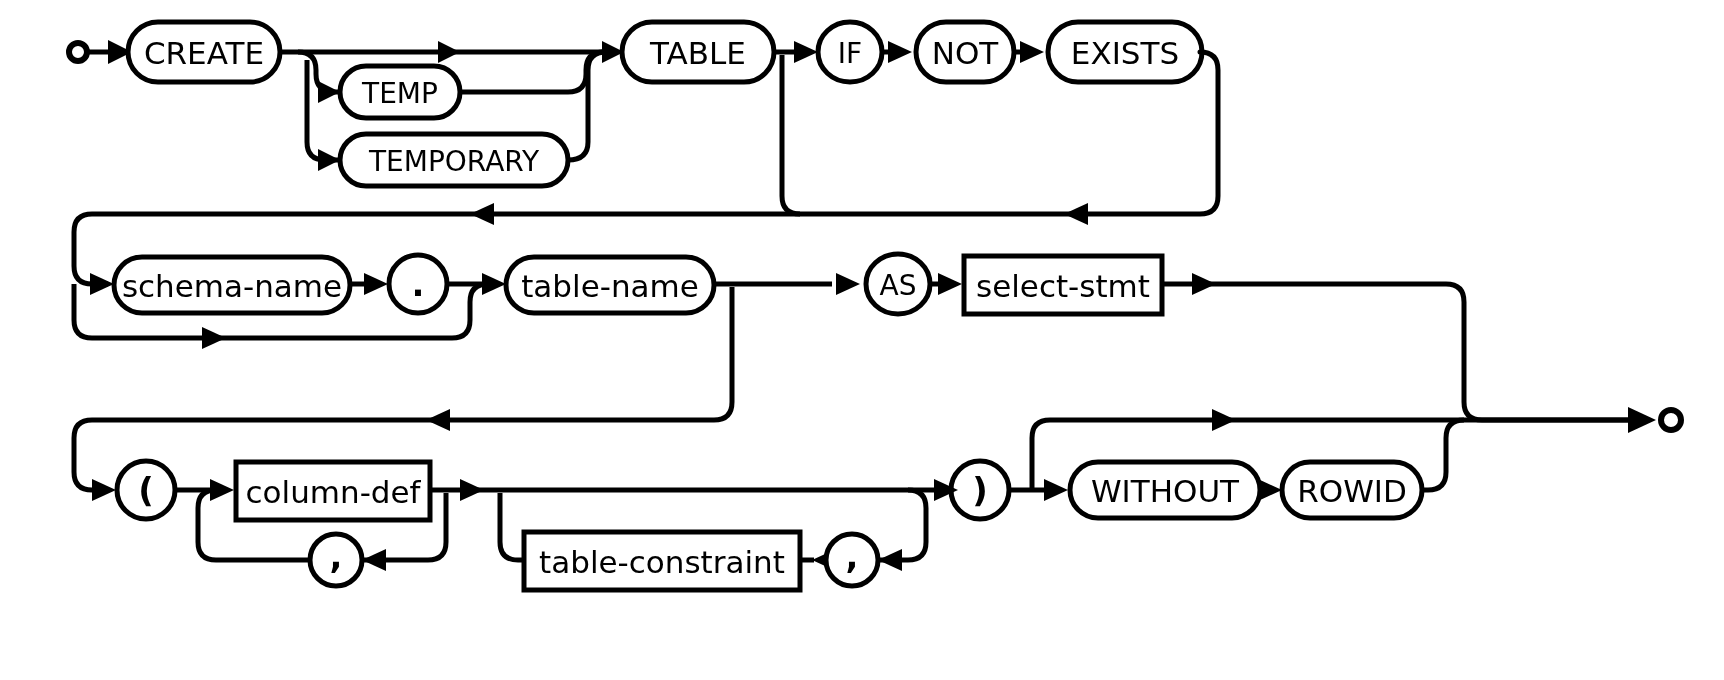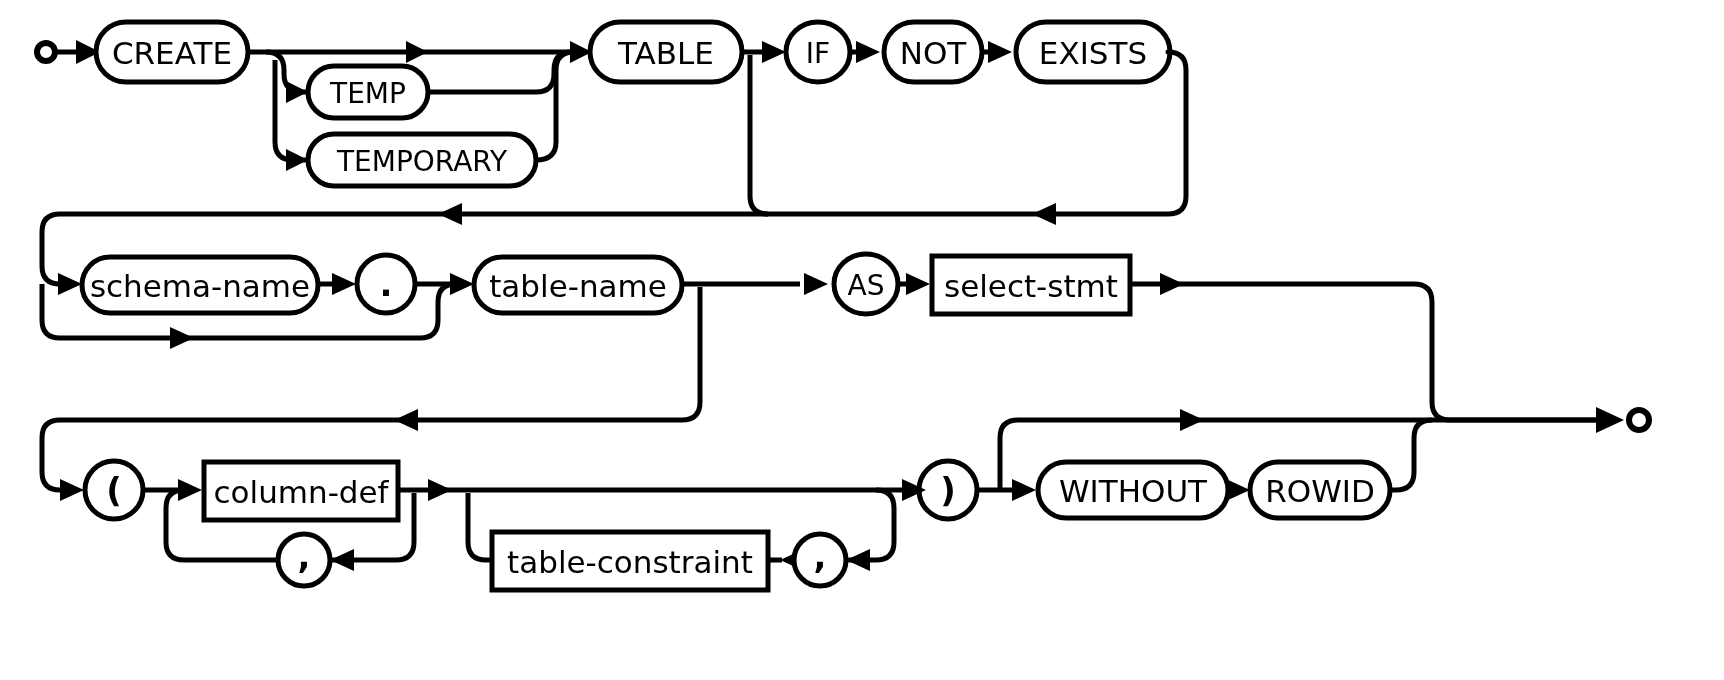--- a/index.html
+++ b/index.html
@@ -6,20 +6,21 @@
     margin: 0;
     padding: 0;
     background: #ffffff;
   }
   #diagram-root {
     position: relative;
     width: 1600px;
     height: 680px;
     background: #ffffff;
     font-family: "DejaVu Sans", sans-serif;
+    padding-left: 32px;
   }
   svg#railroad {
     display: block;
     width: 1724px;
     height: 680px;
   }
   .rail {
     fill: none;
     stroke: #000000;
     stroke-width: 5;

